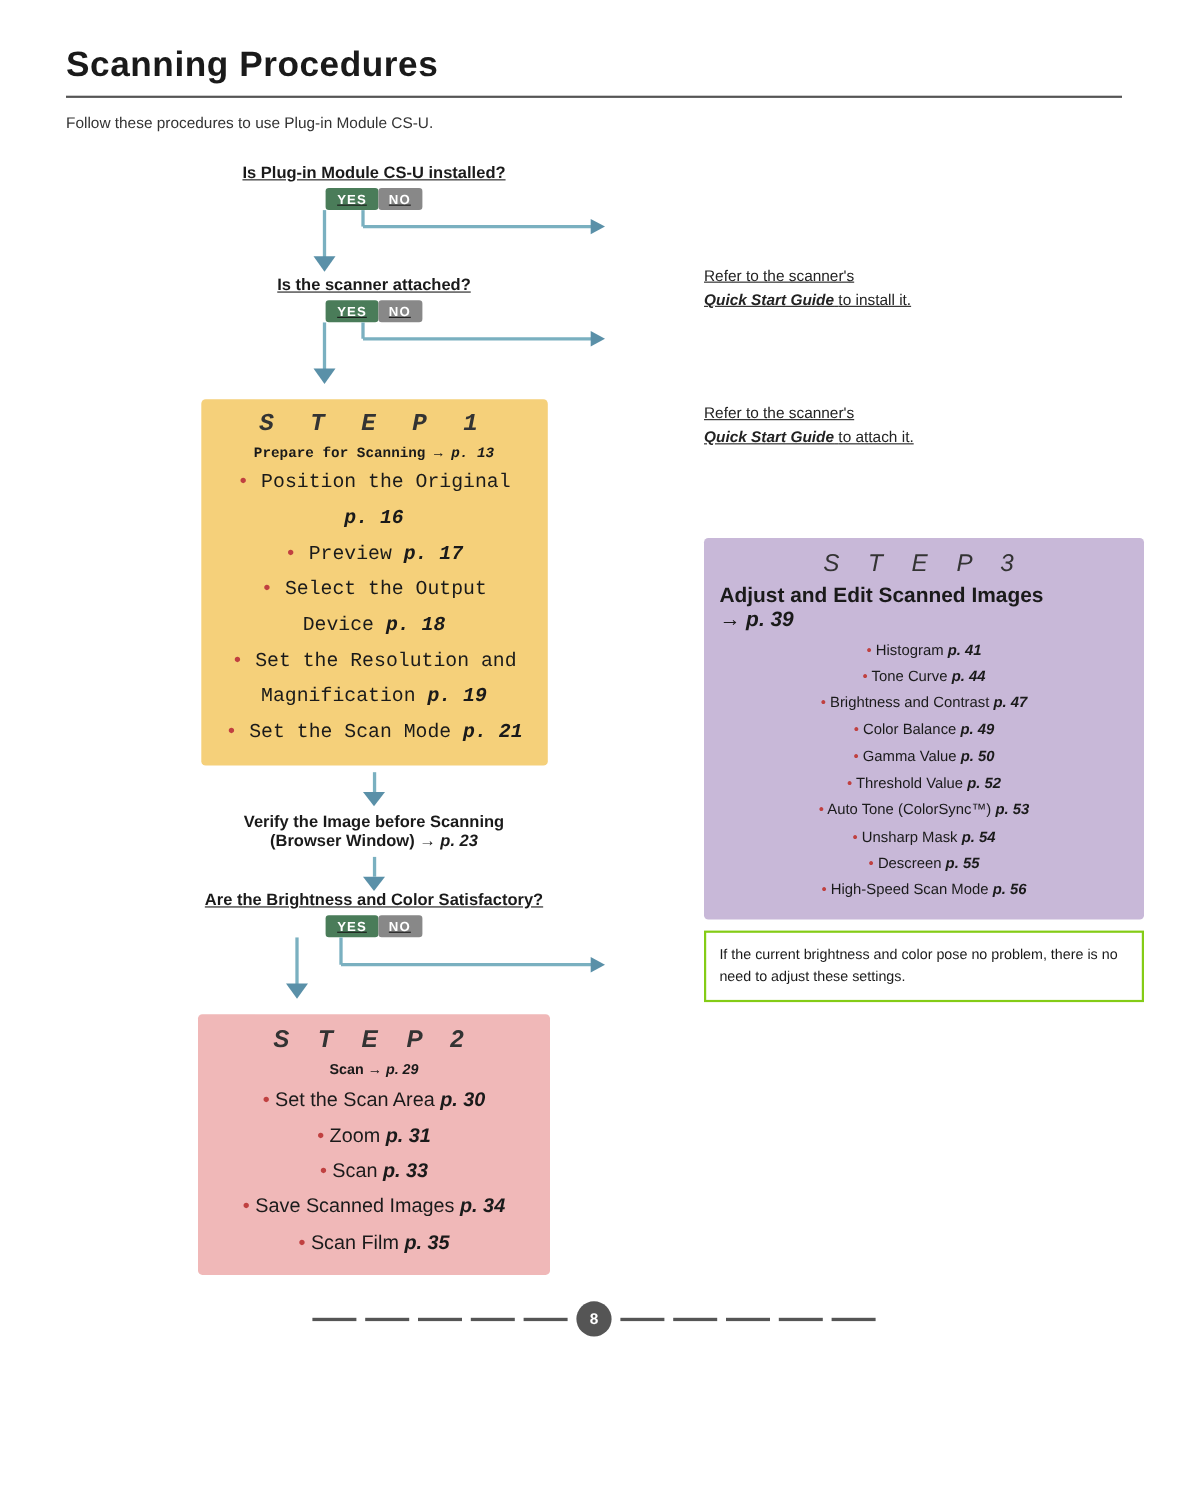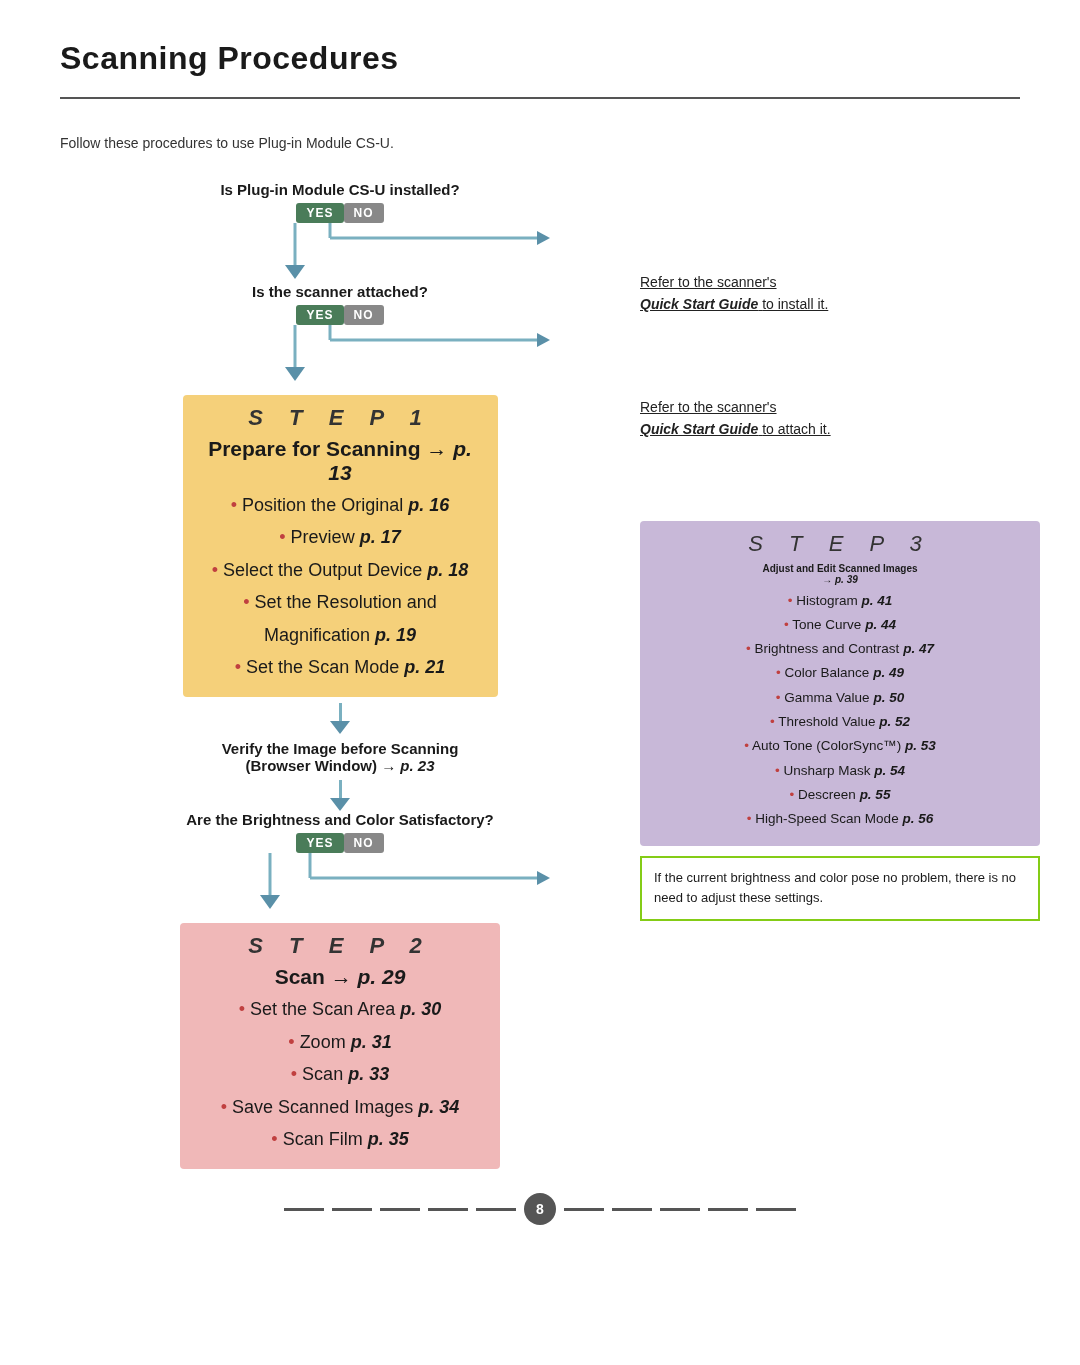--- a/index.html
+++ b/index.html
@@ -17,22 +17,22 @@
       padding: 40px 60px 80px 60px;
       position: relative;
     }
 
     
     .page-title {
       font-size: 32px;
       font-weight: 900;
       color: #1a1a1a;
       border-bottom: 2.5px solid #555;
-      padding-bottom: 20px;
-      margin-bottom: 36px;
+      padding-bottom: 10px;
+      margin-bottom: 14px;
       letter-spacing: 0.5px;
     }
 
     .intro-text {
       font-size: 14px;
       color: #333;
       margin-bottom: 30px;
     }
 
     
@@ -77,20 +77,21 @@
     }
 
     
     .step-box-orange {
       background: #f5d07a;
       border-radius: 4px;
       padding: 10px 20px 14px 20px;
       text-align: center;
       width: 315px;
       margin: 0 auto 6px auto;
+      font-family: Liberation Mono, monospace;
     }
 
     .step-box-pink {
       background: #f0b8b8;
       border-radius: 4px;
       padding: 10px 20px 14px 20px;
       text-align: center;
       width: 320px;
       margin: 0 auto 6px auto;
     }
@@ -99,21 +100,21 @@
       font-size: 22px;
       font-weight: 900;
       letter-spacing: 10px;
       color: #333;
       margin-bottom: 6px;
       font-style: italic;
     }
 
     .step-title {
       font-weight: bold;
-      font-size: 21px;
+      font-size: 13px;
       margin-bottom: 4px;
     }
 
     .step-items {
       list-style: none;
       text-align: center;
       font-size: 18px;
       line-height: 1.8;
     }
 
@@ -149,22 +150,21 @@
       font-weight: 400;
       letter-spacing: 10px;
       color: #333;
       margin-bottom: 6px;
       font-style: italic;
       text-align: center;
     }
 
     .step3-title {
       font-weight: bold;
-      font-size: 10px;
-      text-align: center;
+      font-size: 19px;
       margin-bottom: 4px;
     }
 
     .step3-items {
       list-style: none;
       text-align: center;
       font-size: 13.5px;
       line-height: 1.8;
     }
 
@@ -219,20 +219,21 @@
       font-weight: bold;
       font-size: 14px;
       margin: 0 4px;
     }
 
     
     .fc-node {
       display: flex;
       flex-direction: column;
       align-items: center;
+      text-decoration: underline;
     }
 
     .fc-question {
       font-weight: bold;
       font-size: 15px;
       text-align: center;
       margin-bottom: 5px;
     }
 
     .fc-badges {

